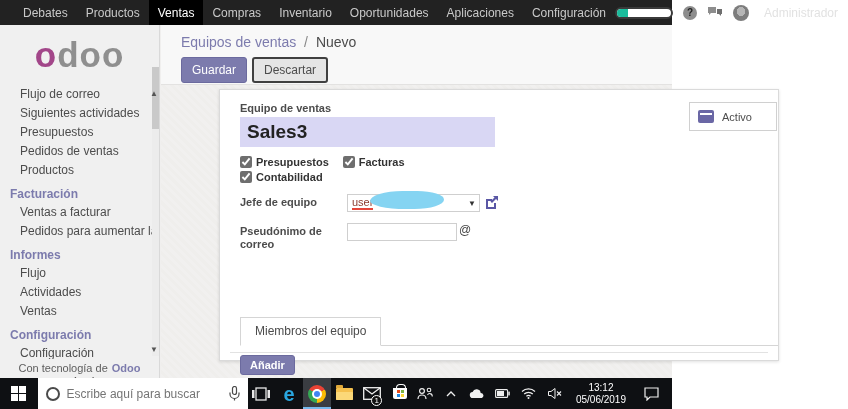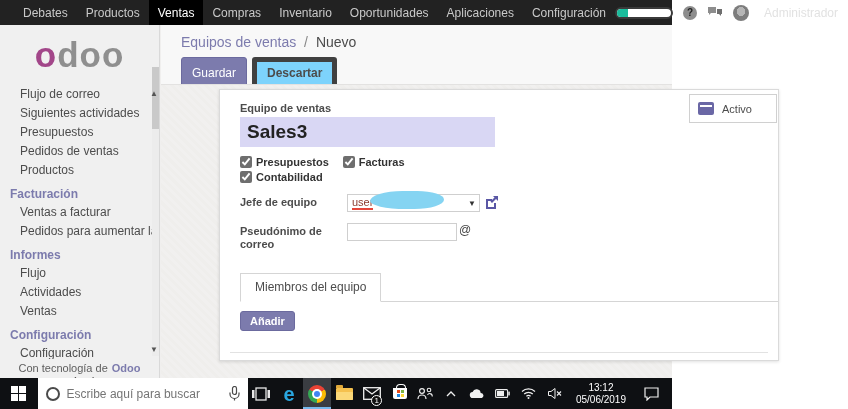--- a/index.html
+++ b/index.html
@@ -44,21 +44,21 @@
   
   .main { position:absolute; top:25px; left:161px; right:0; bottom:31px; background:#f8f8f8;border-radius:21px; }
   .control-panel { height:59px; padding:9px 0 0 20px; background:#f8f8f8; }
   .breadcrumb { font-size:14px; }
   .bc-link { color:#7c7bad; cursor:pointer; }
   .bc-sep { color:#888; margin:0 4px; }
   .bc-current { color:#4c4c4c; }
   .cp-buttons { margin-top:7px; display:flex; gap:5px; }
   .btn { font-size:12px; padding:4px 10px; border-radius:3px; cursor:pointer; font-family:"Liberation Sans",sans-serif; }
   .btn-primary { background:#7c7bad; border:1px solid #6b6a9e; color:#fff; }
-  .btn-default { background:#7dd3fc; border:5px solid #404040; color:#4c4c4c;font-weight:bold; }
+  .btn-default { background:#e5e5e5; border:2px solid #404040; color:#4c4c4c; }
   .content { position:absolute; top:59px; left:0; right:0; bottom:0; border-top:1px solid #e3e2e1;
              background:repeating-linear-gradient(45deg, #f1f0ef 0 3px, #efeeec 3px 6px); }
 
   
   .sheet { position:relative; margin:4px 0 0 58px; width:560px; height:272px; background:#fff;
            border:1px solid #dadada; box-shadow:0 1px 3px rgba(0,0,0,0.12); padding:12px 20px; }
   .field-label { font-size:11px; font-weight:bold; color:#4c4c4c; }
   .team-input { display:block; margin-top:3px; width:255px; height:30px; background:#d9d7f4; border:none;
                 font-size:19px; font-weight:bold; color:#222; padding:0 7px; font-family:"Liberation Sans",sans-serif; outline:none; }
   .check-rows { margin-top:9px; font-size:11px; font-weight:bold; color:#333; }
@@ -70,30 +70,30 @@
   .combo { position:relative; width:133px; height:18px; border:1px solid #cfcfcf; background:#fff;
            display:flex; align-items:center; padding:0 14px 0 4px; cursor:pointer; }
   .combo-value { font-size:11px; color:#8b3a2e; border-bottom:2px solid #e5453a; line-height:11px; }
   .combo .caret { position:absolute; right:3px; top:4px; font-size:8px; color:#333; }
   .redact-blob { position:absolute; left:22px; top:-4px; width:74px; height:18px; background:#85d4f2;
                  border-radius:55% 45% 50% 60% / 70% 60% 65% 55%; }
   .ext-link { margin-left:5px; margin-top:1px; cursor:pointer; }
   .alias-input { width:110px; height:18px; border:1px solid #cfcfcf; font-size:11px; padding:0 4px; outline:none; }
   .alias-at { font-size:12px; color:#444; margin-left:2px; }
 
-  .activo-btn { position:absolute; top:4px; right:1px; width:88px; height:29px; background:#fff;
+  .activo-btn { position:absolute; top:12px; right:1px; width:88px; height:29px; background:#fff;
                 border:1px solid #d0d0d0; display:flex; align-items:center; gap:8px; padding:0 8px; cursor:pointer; }
   .archive-icon { width:16px; height:13px; background:#6a67a5; border-radius:2px; position:relative; flex:none; }
   .archive-icon::after { content:""; position:absolute; left:2px; right:2px; top:3px; height:2px; background:#fff; }
   .activo-label { font-size:11px; color:#4c4c4c; }
 
   .notebook { margin-top:22px; }
   .tab-bar { border-bottom:1px solid #d5d5d5; margin-right:-20px; }
   .tab { display:inline-block; padding:6px 14px 7px; font-size:12px; color:#4c4c4c; background:#fff;
-         border:1px solid #d5d5d5; border-bottom:1px solid #fff; margin-bottom:-1px; cursor:pointer; }
+         border:1px solid #d5d5d5; border-bottom:1px solid #fff; margin-bottom:-1px; cursor:pointer;margin-top:44px; }
   .add-btn { margin-top:9px; font-size:11px; padding:3px 9px;font-weight:bold; }
   .sheet-divider { position:absolute; left:10px; right:10px; bottom:7px; border-top:1px solid #e2e2e2; }
 
   
   .taskbar { position:absolute; bottom:0; left:0; right:0; height:31px; background:#0e1013;
              display:flex; align-items:stretch; color:#fff; }
   .tb-start { width:46px; display:flex; align-items:center; justify-content:center; cursor:pointer; }
   .winlogo { display:grid; grid-template-columns:7px 7px; grid-template-rows:7px 7px; gap:1px; }
   .winlogo div { background:#fff; }
   .tb-search { width:212px; background:#fff; display:flex; align-items:center; gap:7px; padding:0 8px; cursor:text; }

